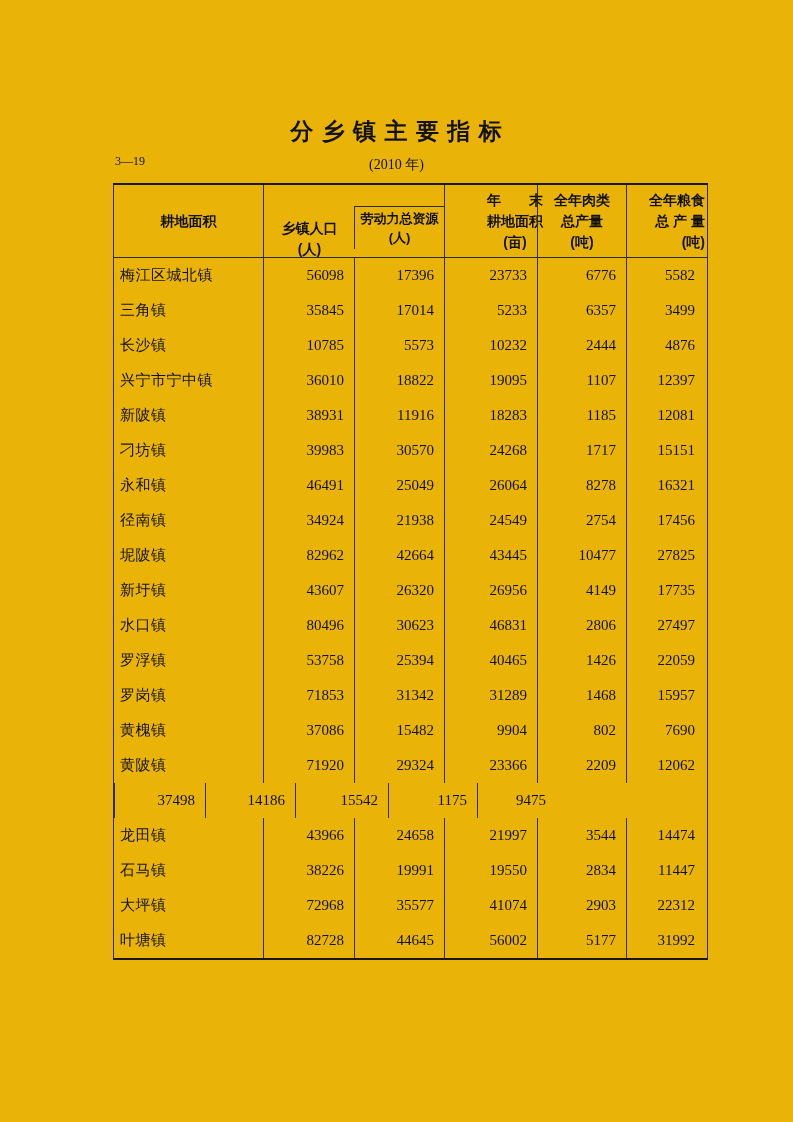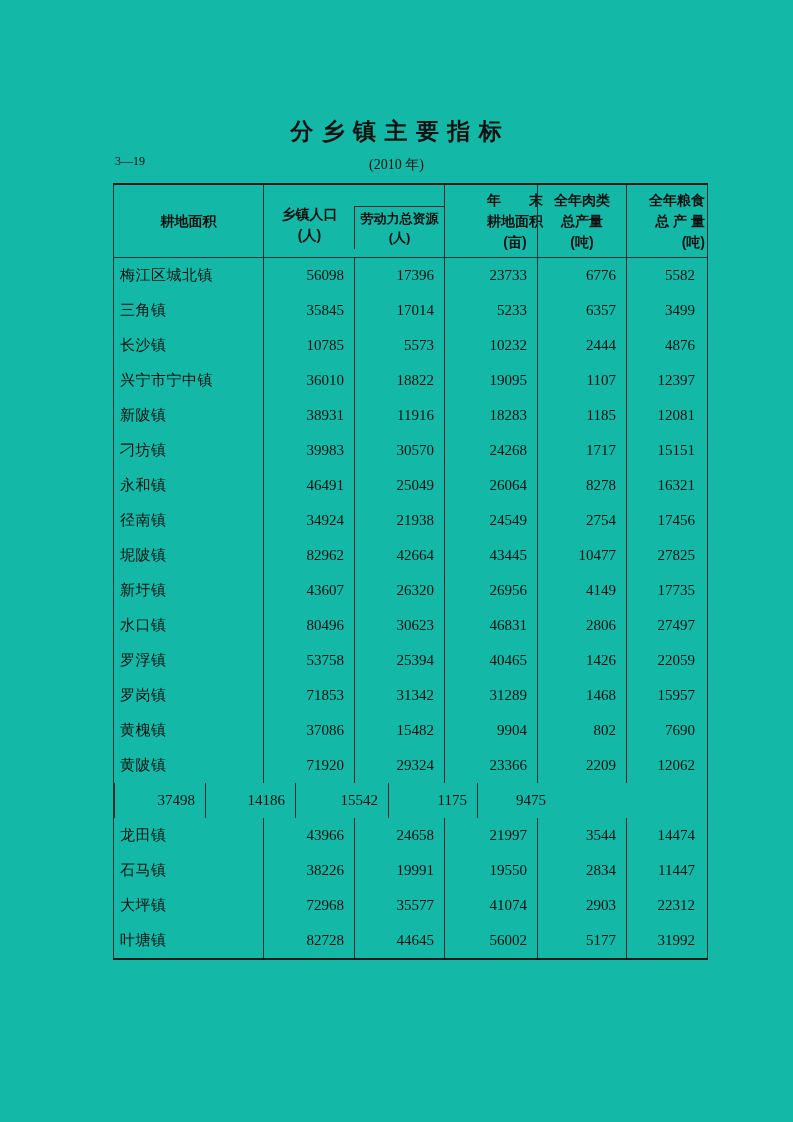--- a/index.html
+++ b/index.html
@@ -1,35 +1,35 @@
 <!DOCTYPE html>
 <html><head>
 <meta charset="utf-8">
 <style>
   html,body{margin:0;padding:0;background:#ffffff;}
-  .page{position:relative;width:793px;height:1122px;background:#14b8a6;overflow:hidden;
+  .page{position:relative;width:793px;height:1122px;background:#eab308;overflow:hidden;
         font-family:"Liberation Serif","DejaVu Serif",serif;color:#111;}
   .title{position:absolute;left:0;top:116px;width:793px;text-align:center;
          font-family:"Liberation Sans","DejaVu Sans",sans-serif;
          font-weight:bold;font-size:23px;letter-spacing:1px;white-space:pre;}
   .tableno{position:absolute;left:115px;top:154px;font-size:12px;}
   .yearnote{position:absolute;left:0;top:156px;width:793px;text-align:center;font-size:14px;white-space:pre;}
 
   .table{position:absolute;left:113px;top:183px;width:593px;
          border-left:1px solid #2b2b2b;border-right:1px solid #2b2b2b;
          border-top:2px solid #191919;border-bottom:2px solid #191919;
          box-sizing:content-box;}
   .hdr{display:flex;height:72px;border-bottom:1px solid #2b2b2b;
        font-family:"Liberation Sans","DejaVu Sans",sans-serif;font-weight:bold;font-size:14px;}
   .hcell{box-sizing:border-box;display:flex;flex-direction:column;justify-content:center;
          align-items:center;text-align:center;line-height:21px;white-space:pre;}
   .bl{border-left:1px solid #2b2b2b;}
   .w1{width:149px;}.w2{width:91px;}.w3{width:90px;}.w4{width:93px;padding-left:48px;}.w5{width:89px;}.w6{width:79px;align-items:flex-end;}
   .popgroup{position:relative;width:181px;box-sizing:border-box;border-left:1px solid #2b2b2b;}
-  .poplabel{position:absolute;left:0;top:4px;width:91px;height:100%;display:flex;flex-direction:column;
+  .poplabel{position:absolute;left:0;top:18px;width:91px;height:100%;display:flex;flex-direction:column;
             justify-content:center;align-items:center;line-height:21px;}
   .laborbox{position:absolute;right:0;bottom:8px;width:90px;height:43px;box-sizing:border-box;
             border-left:1px solid #2b2b2b;border-top:1px solid #2b2b2b;
             display:flex;flex-direction:column;justify-content:center;align-items:center;
             font-size:13px;line-height:19px;margin-left:48px;}
   .rows{}
   .row{display:flex;height:35px;}
   .cell{box-sizing:border-box;display:flex;align-items:center;font-size:15px;}
   .namecell{padding-left:6px;justify-content:flex-start;letter-spacing:0.5px;}
   .numcell{justify-content:flex-end;padding-right:10px;font-family:"Liberation Serif","DejaVu Serif",serif;}

